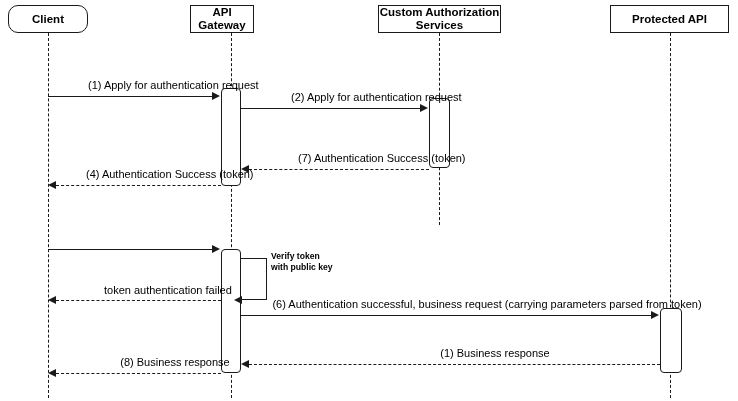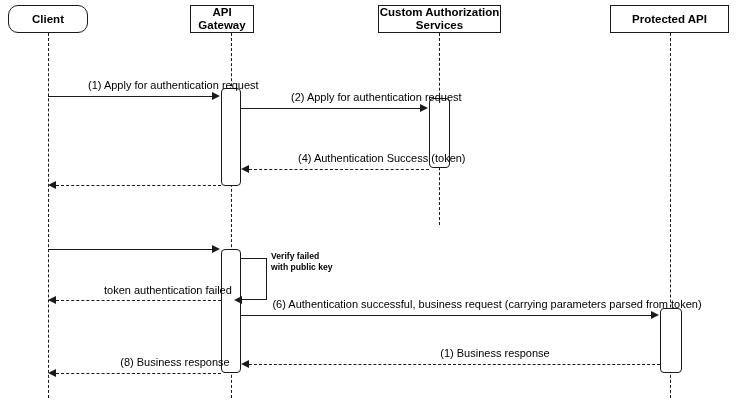--- a/index.html
+++ b/index.html
@@ -61,31 +61,32 @@
   <div class="msg-line" style="left:48px;top:96px;width:165px;"></div>
   <div class="arrow-r" style="left:212px;top:91.5px;"></div>
   <div class="msg-label" style="left:64px;top:80px;">(1) Apply for authentication request</div>
 
   <div class="msg-line" style="left:241px;top:108px;width:180px;"></div>
   <div class="arrow-r" style="left:420px;top:103.5px;"></div>
   <div class="msg-label" style="left:267px;top:92px;">(2) Apply for authentication request</div>
 
   <div class="msg-line dashed" style="left:249px;top:169px;width:180px;"></div>
   <div class="arrow-l" style="left:241px;top:164.5px;"></div>
-  <div class="msg-label" style="left:274px;top:153px;">(4) Authentication Success (token)</div>
+  <div class="msg-label" style="left:274px;top:153px;">(7) Authentication Success (token)</div>
 
   <div class="msg-line dashed" style="left:56px;top:185px;width:165px;"></div>
   <div class="arrow-l" style="left:48px;top:180.5px;"></div>
+  <div class="msg-label" style="left:62px;top:169px;">(4) Authentication Success (token)</div>
 
   <div class="msg-line" style="left:48px;top:249px;width:165px;"></div>
   <div class="arrow-r" style="left:212px;top:244.5px;"></div>
 
   <div class="selfloop" style="left:241px;top:258px;width:26px;height:42px;"></div>
   <div class="arrow-l" style="left:234px;top:295.5px;"></div>
-  <div class="note" style="left:271px;top:251px;">Verify failed
+  <div class="note" style="left:271px;top:251px;">Verify token
 with public key</div>
 
   <div class="msg-line dashed" style="left:56px;top:300px;width:165px;"></div>
   <div class="arrow-l" style="left:48px;top:295.5px;"></div>
   <div class="msg-label" style="left:80px;top:285px;">token authentication failed</div>
 
   <div class="msg-line" style="left:241px;top:315px;width:411px;"></div>
   <div class="arrow-r" style="left:651px;top:310.5px;"></div>
   <div class="msg-label center" style="left:447px;top:299px;">(6) Authentication successful, business request (carrying parameters parsed from token)</div>
 

